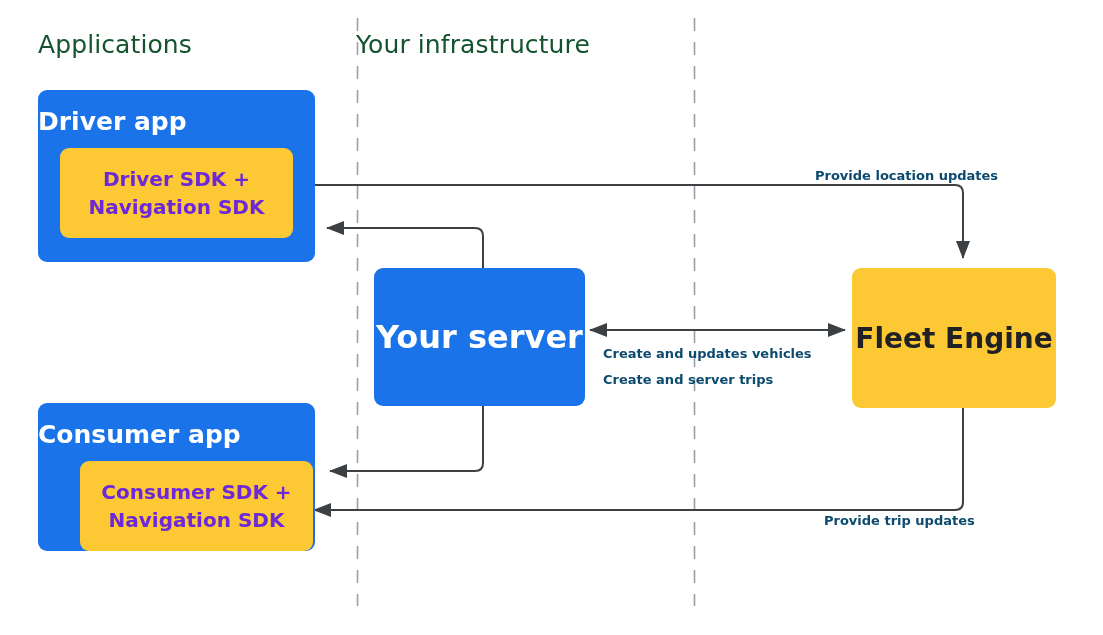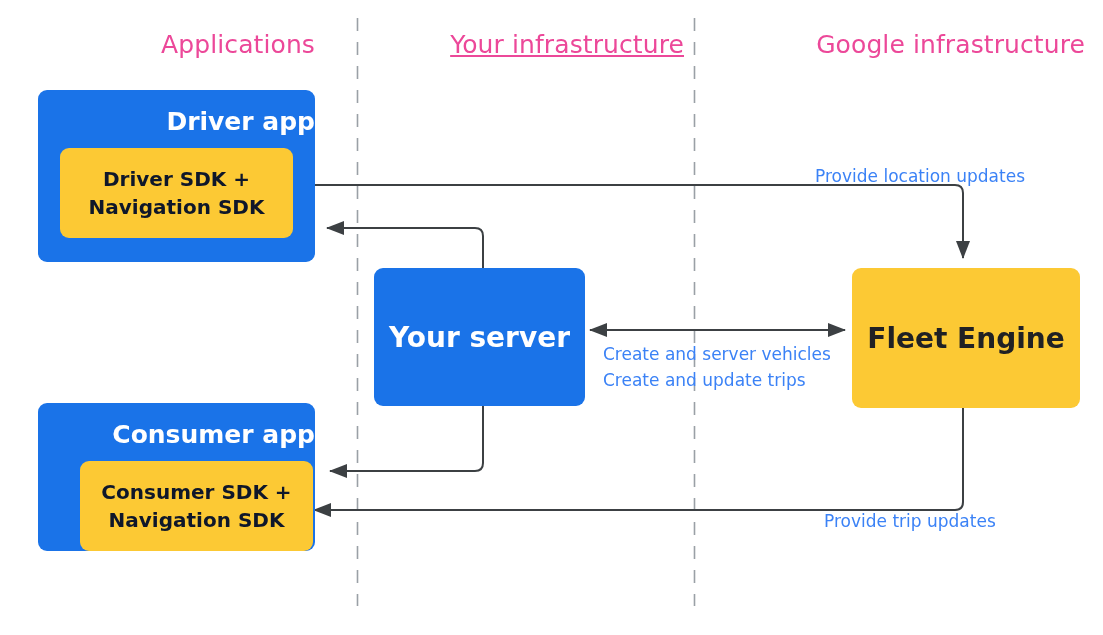--- a/index.html
+++ b/index.html
@@ -20,92 +20,92 @@
     left: 0;
     top: 0;
     width: 1103px;
     height: 635px;
   }
   .col-header {
     position: absolute;
     font-family: "DejaVu Sans", "Liberation Sans", sans-serif;
     font-size: 25px;
     font-weight: 400;
-    color: #ec4899;
-    text-align: right;
+    color: #14532d;
+    text-align: left;
     white-space: nowrap;
     letter-spacing: 0.1px;
   }
   .app-box {
     position: absolute;
     background: #1a73e8;
     border-radius: 9px;
     box-sizing: border-box;
   }
   .app-title {
     position: absolute;
     left: 0;
     right: 0;
-    text-align: right;
+    text-align: left;
     color: #ffffff;
     font-size: 25px;
     font-weight: 700;
     white-space: nowrap;
   }
   .sdk-box {
     position: absolute;
     background: #fcc934;
     border-radius: 9px;
     box-sizing: border-box;
     display: flex;
     flex-direction: column;
     align-items: center;
     justify-content: center;
   }
   .sdk-line {
-    color: #0f172a;
+    color: #6d28d9;
     font-size: 20px;
     font-weight: 700;
     line-height: 28px;
     white-space: nowrap;
     text-align: center;
   }
   .server-box {
     position: absolute;
     background: #1a73e8;
     border-radius: 9px;
     display: flex;
     align-items: center;
     justify-content: center;
   }
   .server-label {
     color: #ffffff;
-    font-size: 28px;
+    font-size: 32px;
     font-weight: 700;
     white-space: nowrap;
   }
   .engine-box {
     position: absolute;
     background: #fcc934;
     border-radius: 9px;
     display: flex;
     align-items: center;
     justify-content: center;
   }
   .engine-label {
     color: #202124;
     font-size: 28px;
     font-weight: 700;
     white-space: nowrap;
   }
   .edge-label {
     position: absolute;
-    font-size: 17px;
-    font-weight: 400;
-    color: #3b82f6;
+    font-size: 13px;
+    font-weight: 700;
+    color: #0c4a6e;
     white-space: nowrap;
     line-height: 22px;
   }
 </style>
 </head>
 <body>
 
 <div id="canvas">
 
   <svg id="wires" viewBox="0 0 1103 635" xmlns="http://www.w3.org/2000/svg">
@@ -126,22 +126,21 @@
     <line x1="590" y1="330" x2="845" y2="330" stroke="#3c4043" stroke-width="2" marker-start="url(#arrowhead-start)" marker-end="url(#arrowhead)"></line>
 
     <path d="M 963 408 V 502 Q 963 510 955 510 H 314" fill="none" stroke="#3c4043" stroke-width="2" marker-end="url(#arrowhead)"></path>
 
     <path d="M 483 268 V 236 Q 483 228 475 228 H 327" fill="none" stroke="#3c4043" stroke-width="2" marker-end="url(#arrowhead)"></path>
 
     <path d="M 483 406 V 463 Q 483 471 475 471 H 330" fill="none" stroke="#3c4043" stroke-width="2" marker-end="url(#arrowhead)"></path>
   </svg>
 
   <div class="col-header" style="left:38px; top:30px; width:277px;">Applications</div>
-  <div class="col-header" style="left:384px; top:30px; width:300px;text-decoration:underline;">Your infrastructure</div>
-  <div class="col-header" style="left:785px; top:30px; width:300px;">Google infrastructure</div>
+  <div class="col-header" style="left:356px; top:30px; width:300px;">Your infrastructure</div>
 
   <div class="app-box" style="left:38px; top:90px; width:277px; height:172px;">
     <div class="app-title" style="top:17px;">Driver app</div>
     <div class="sdk-box" style="left:22px; top:58px; width:233px; height:90px;">
       <div class="sdk-line">Driver SDK +</div>
       <div class="sdk-line">Navigation SDK</div>
     </div>
   </div>
 
   <div class="app-box" style="left:38px; top:403px; width:277px; height:148px;">
@@ -149,24 +148,24 @@
     <div class="sdk-box" style="left:22px; top:58px; width:233px; height:90px;margin-left:20px;">
       <div class="sdk-line">Consumer SDK +</div>
       <div class="sdk-line">Navigation SDK</div>
     </div>
   </div>
 
   <div class="server-box" style="left:374px; top:268px; width:211px; height:138px;">
     <div class="server-label">Your server</div>
   </div>
 
-  <div class="engine-box" style="left:852px; top:268px; width:228px; height:140px;">
+  <div class="engine-box" style="left:852px; top:268px; width:204px; height:140px;">
     <div class="engine-label">Fleet Engine</div>
   </div>
 
   <div class="edge-label" style="left:815px; top:165px;">Provide location updates</div>
 
-  <div class="edge-label" style="left:603px; top:343px;">Create and server vehicles</div>
-  <div class="edge-label" style="left:603px; top:369px;">Create and update trips</div>
+  <div class="edge-label" style="left:603px; top:343px;">Create and updates vehicles</div>
+  <div class="edge-label" style="left:603px; top:369px;">Create and server trips</div>
 
   <div class="edge-label" style="left:824px; top:510px;">Provide trip updates</div>
 
 </div>
 
 </body></html>

